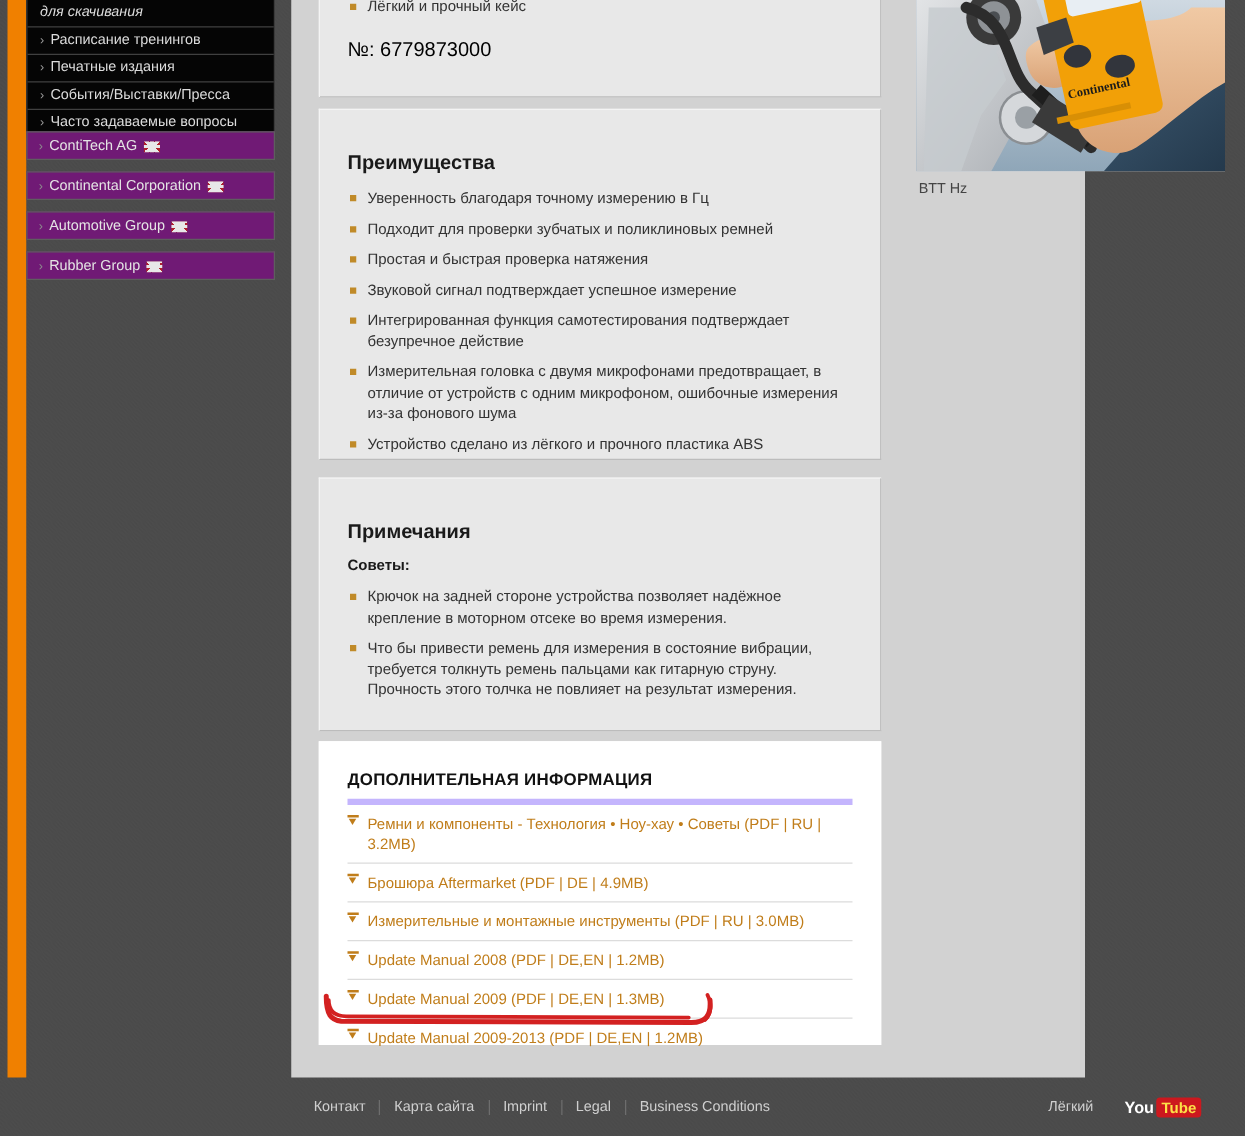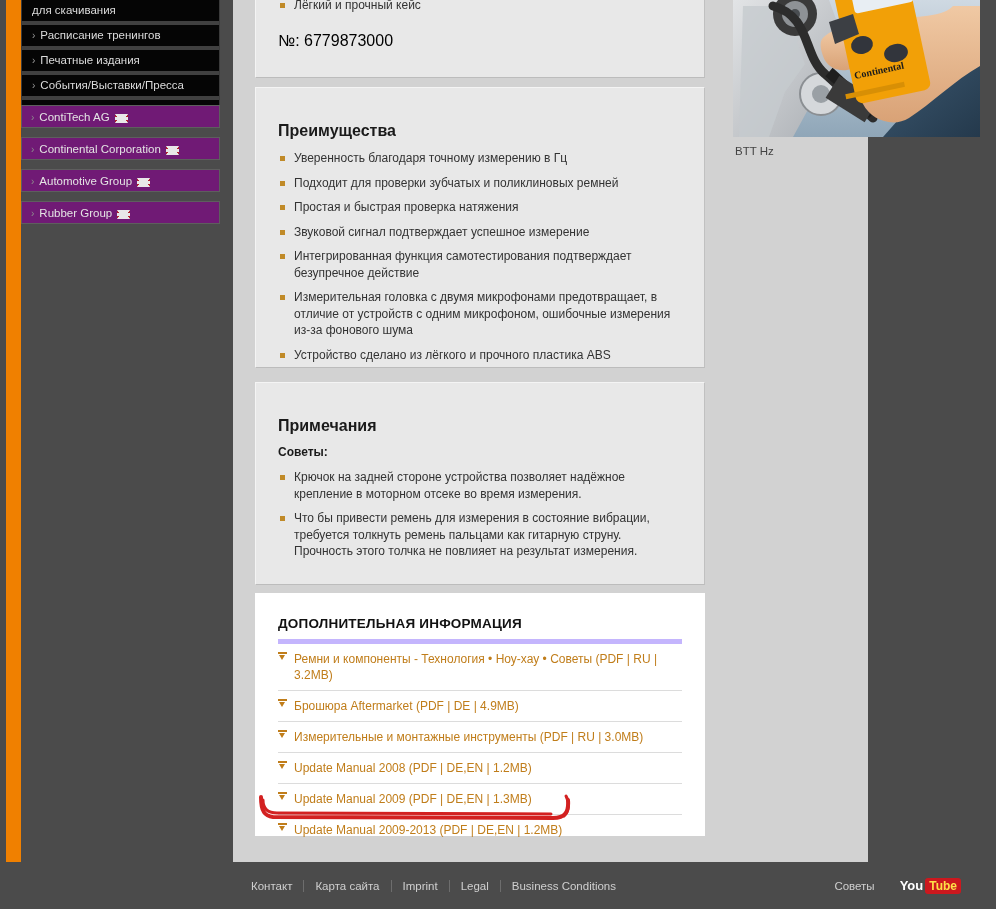--- a/index.html
+++ b/index.html
@@ -29,27 +29,27 @@
   .nav-block{
     position:absolute;left:0;top:0;width:199px;
     background:#050505;
     border:1px solid #3b3b3b;border-top:none;
     box-sizing:border-box;
   }
   .nav-item{
     position:relative;height:21px;line-height:21px;
     color:#dcdcdc;font-size:11.5px;
     padding-left:10px;
-    border-top:4px solid #404040;
+    border-top:1px solid #404040;
     white-space:nowrap;overflow:hidden;
     cursor:pointer;
   }
   .nav-item:first-child{border-top:none;}
   .nav-item .chev{color:#9b9b9b;margin-right:5px;font-size:10px;}
-  .nav-item.no-chev{}
+  .nav-item.no-chev{font-style:italic;}
   .ext-list{position:absolute;left:0;top:105px;width:199px;}
   .ext-item{
     position:relative;height:23px;line-height:23px;margin-bottom:9px;
     background:#701a75;
     border:1px solid #5e5e5e;
     box-sizing:border-box;
     color:#e4e4e4;font-size:11.5px;
     padding-left:9px;white-space:nowrap;cursor:pointer;
   }
   .ext-item .chev{color:#8d8d8d;margin-right:5px;font-size:10px;}
@@ -337,17 +337,17 @@
 <div class="footer">
   <div class="footer-inner">
     <div class="f-links">
       <span class="f-link">Контакт</span>
       <span class="f-link">Карта сайта</span>
       <span class="f-link">Imprint</span>
       <span class="f-link">Legal</span>
       <span class="f-link">Business Conditions</span>
     </div>
     <div class="f-right">
-      <span class="f-link">Советы</span>
+      <span class="f-link">Лёгкий</span>
       <span class="yt"><span>You</span><span class="tube">Tube</span></span>
     </div>
   </div>
 </div>
 
 </body></html>

